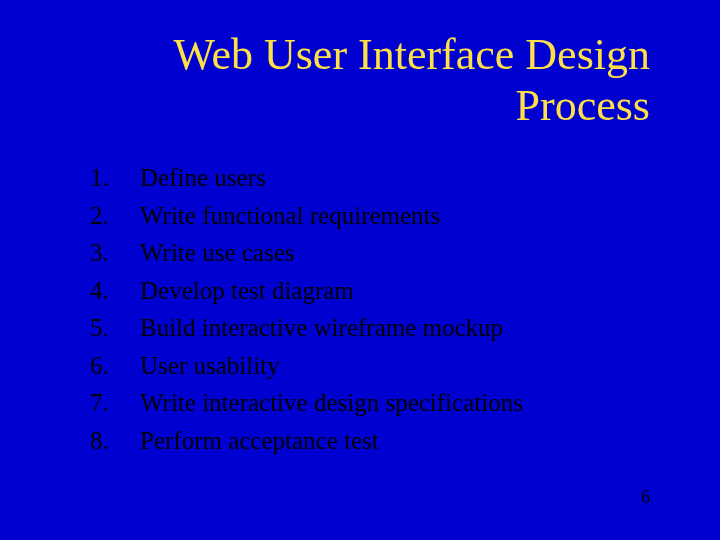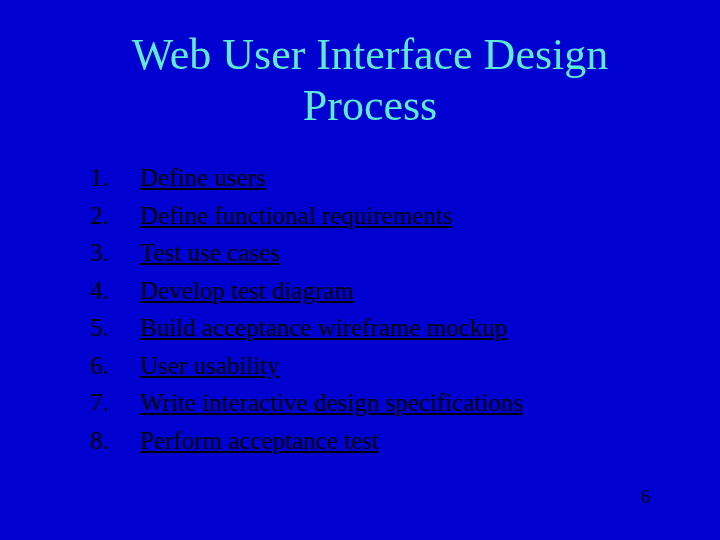--- a/index.html
+++ b/index.html
@@ -9,24 +9,24 @@
       font-family: "Times New Roman", Times, serif;
       position: relative;
     }
     .slide {
       width: 720px;
       height: 540px;
       position: relative;
       padding: 30px 60px 40px 80px;
     }
     .title {
-      color: #5eead4;
+      color: #fde047;
       font-size: 44px;
       font-weight: normal;
-      text-align: center;
+      text-align: right;
       line-height: 1.15;
       margin: 0 auto 28px auto;
       max-width: 560px;
     }
     .list {
       margin-top: 10px;
       padding-left: 10px;
     }
     .list-item {
       display: flex;
@@ -34,21 +34,20 @@
       color: #000;
       font-size: 25px;
       line-height: 1.5;
     }
     .list-number {
       width: 50px;
       flex: 0 0 50px;
     }
     .list-text {
       flex: 1;
-      text-decoration: underline;
     }
     .page-number {
       position: absolute;
       bottom: 32px;
       right: 70px;
       color: #000;
       font-size: 18px;
     }
   </style>
 </head>
@@ -57,33 +56,33 @@
 <div class="slide">
   <h1 class="title">Web User Interface Design Process</h1>
 
   <div class="list">
     <div class="list-item">
       <span class="list-number">1.</span>
       <span class="list-text">Define users</span>
     </div>
     <div class="list-item">
       <span class="list-number">2.</span>
-      <span class="list-text">Define functional requirements</span>
+      <span class="list-text">Write functional requirements</span>
     </div>
     <div class="list-item">
       <span class="list-number">3.</span>
-      <span class="list-text">Test use cases</span>
+      <span class="list-text">Write use cases</span>
     </div>
     <div class="list-item">
       <span class="list-number">4.</span>
       <span class="list-text">Develop test diagram</span>
     </div>
     <div class="list-item">
       <span class="list-number">5.</span>
-      <span class="list-text">Build acceptance wireframe mockup</span>
+      <span class="list-text">Build interactive wireframe mockup</span>
     </div>
     <div class="list-item">
       <span class="list-number">6.</span>
       <span class="list-text">User usability</span>
     </div>
     <div class="list-item">
       <span class="list-number">7.</span>
       <span class="list-text">Write interactive design specifications</span>
     </div>
     <div class="list-item">

